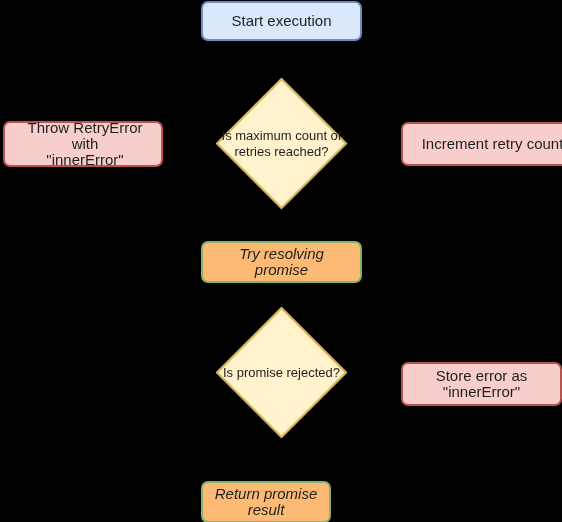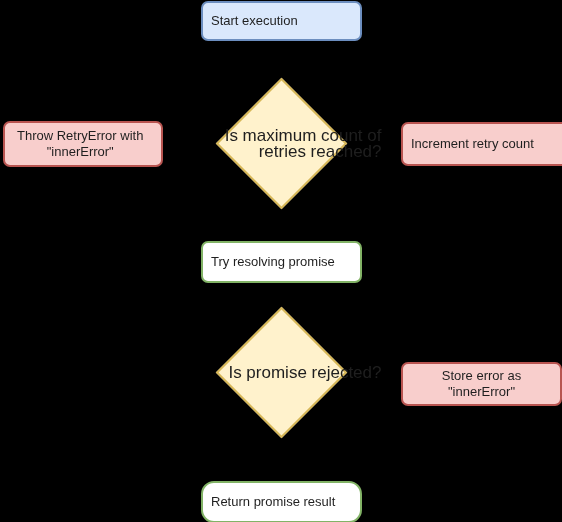--- a/index.html
+++ b/index.html
@@ -18,62 +18,63 @@
 
   
   .node {
     position: absolute;
     box-sizing: border-box;
     border-radius: 7px;
     border-width: 2px;
     border-style: solid;
     display: flex;
     align-items: center;
-    justify-content: flex-start;
+    justify-content: center;
     text-align: center;
-    font-size: 13px;
+    font-size: 15px;
     line-height: 16px;
     color: #1f1f1f;
     padding: 2px 8px;
     white-space: pre-line;
   }
 
   .node.blue {
     background: #dae8fc;
     border-color: #6c8ebf;
   }
   .node.pink {
     background: #f8cecc;
     border-color: #b85450;
   }
   .node.green {
-    background: #ffffff;
+    background: #fdba74;
     border-color: #82b366;
+    font-style: italic;
   }
 
   
   .diamond {
     position: absolute;
   }
   .diamond .shape {
     position: absolute;
     inset: 0;
     background: #fff2cc;
     border: 2px solid #d6b656;
     box-sizing: border-box;
     transform: rotate(45deg);
   }
   .diamond .dlabel {
     position: absolute;
     top: 50%;
     left: 50%;
     transform: translate(-50%, -50%);
     width: 200px;
-    text-align: right;
-    font-size: 17px;
+    text-align: center;
+    font-size: 13px;
     line-height: 16px;
     color: #1f1f1f;
     white-space: pre-line;
     pointer-events: none;
   }
 </style>
 </head>
 <body>
 
 <div id="canvas">
@@ -103,17 +104,17 @@
 
   <div class="diamond" style="left:235px; top:326px; width:93px; height:93px;">
     <div class="shape"></div>
     <div class="dlabel">Is promise rejected?</div>
   </div>
 
   <div class="node pink" style="left:401px; top:362px; width:161px; height:44px;">
     <span>Store error as "innerError"</span>
   </div>
 
-  <div class="node green" style="left:201px; top:481px; width:161px; height:42px;border-radius:13px;">
+  <div class="node green" style="left:201px; top:481px; width:130px; height:42px;">
     <span>Return promise result</span>
   </div>
 
 </div>
 
 </body></html>

